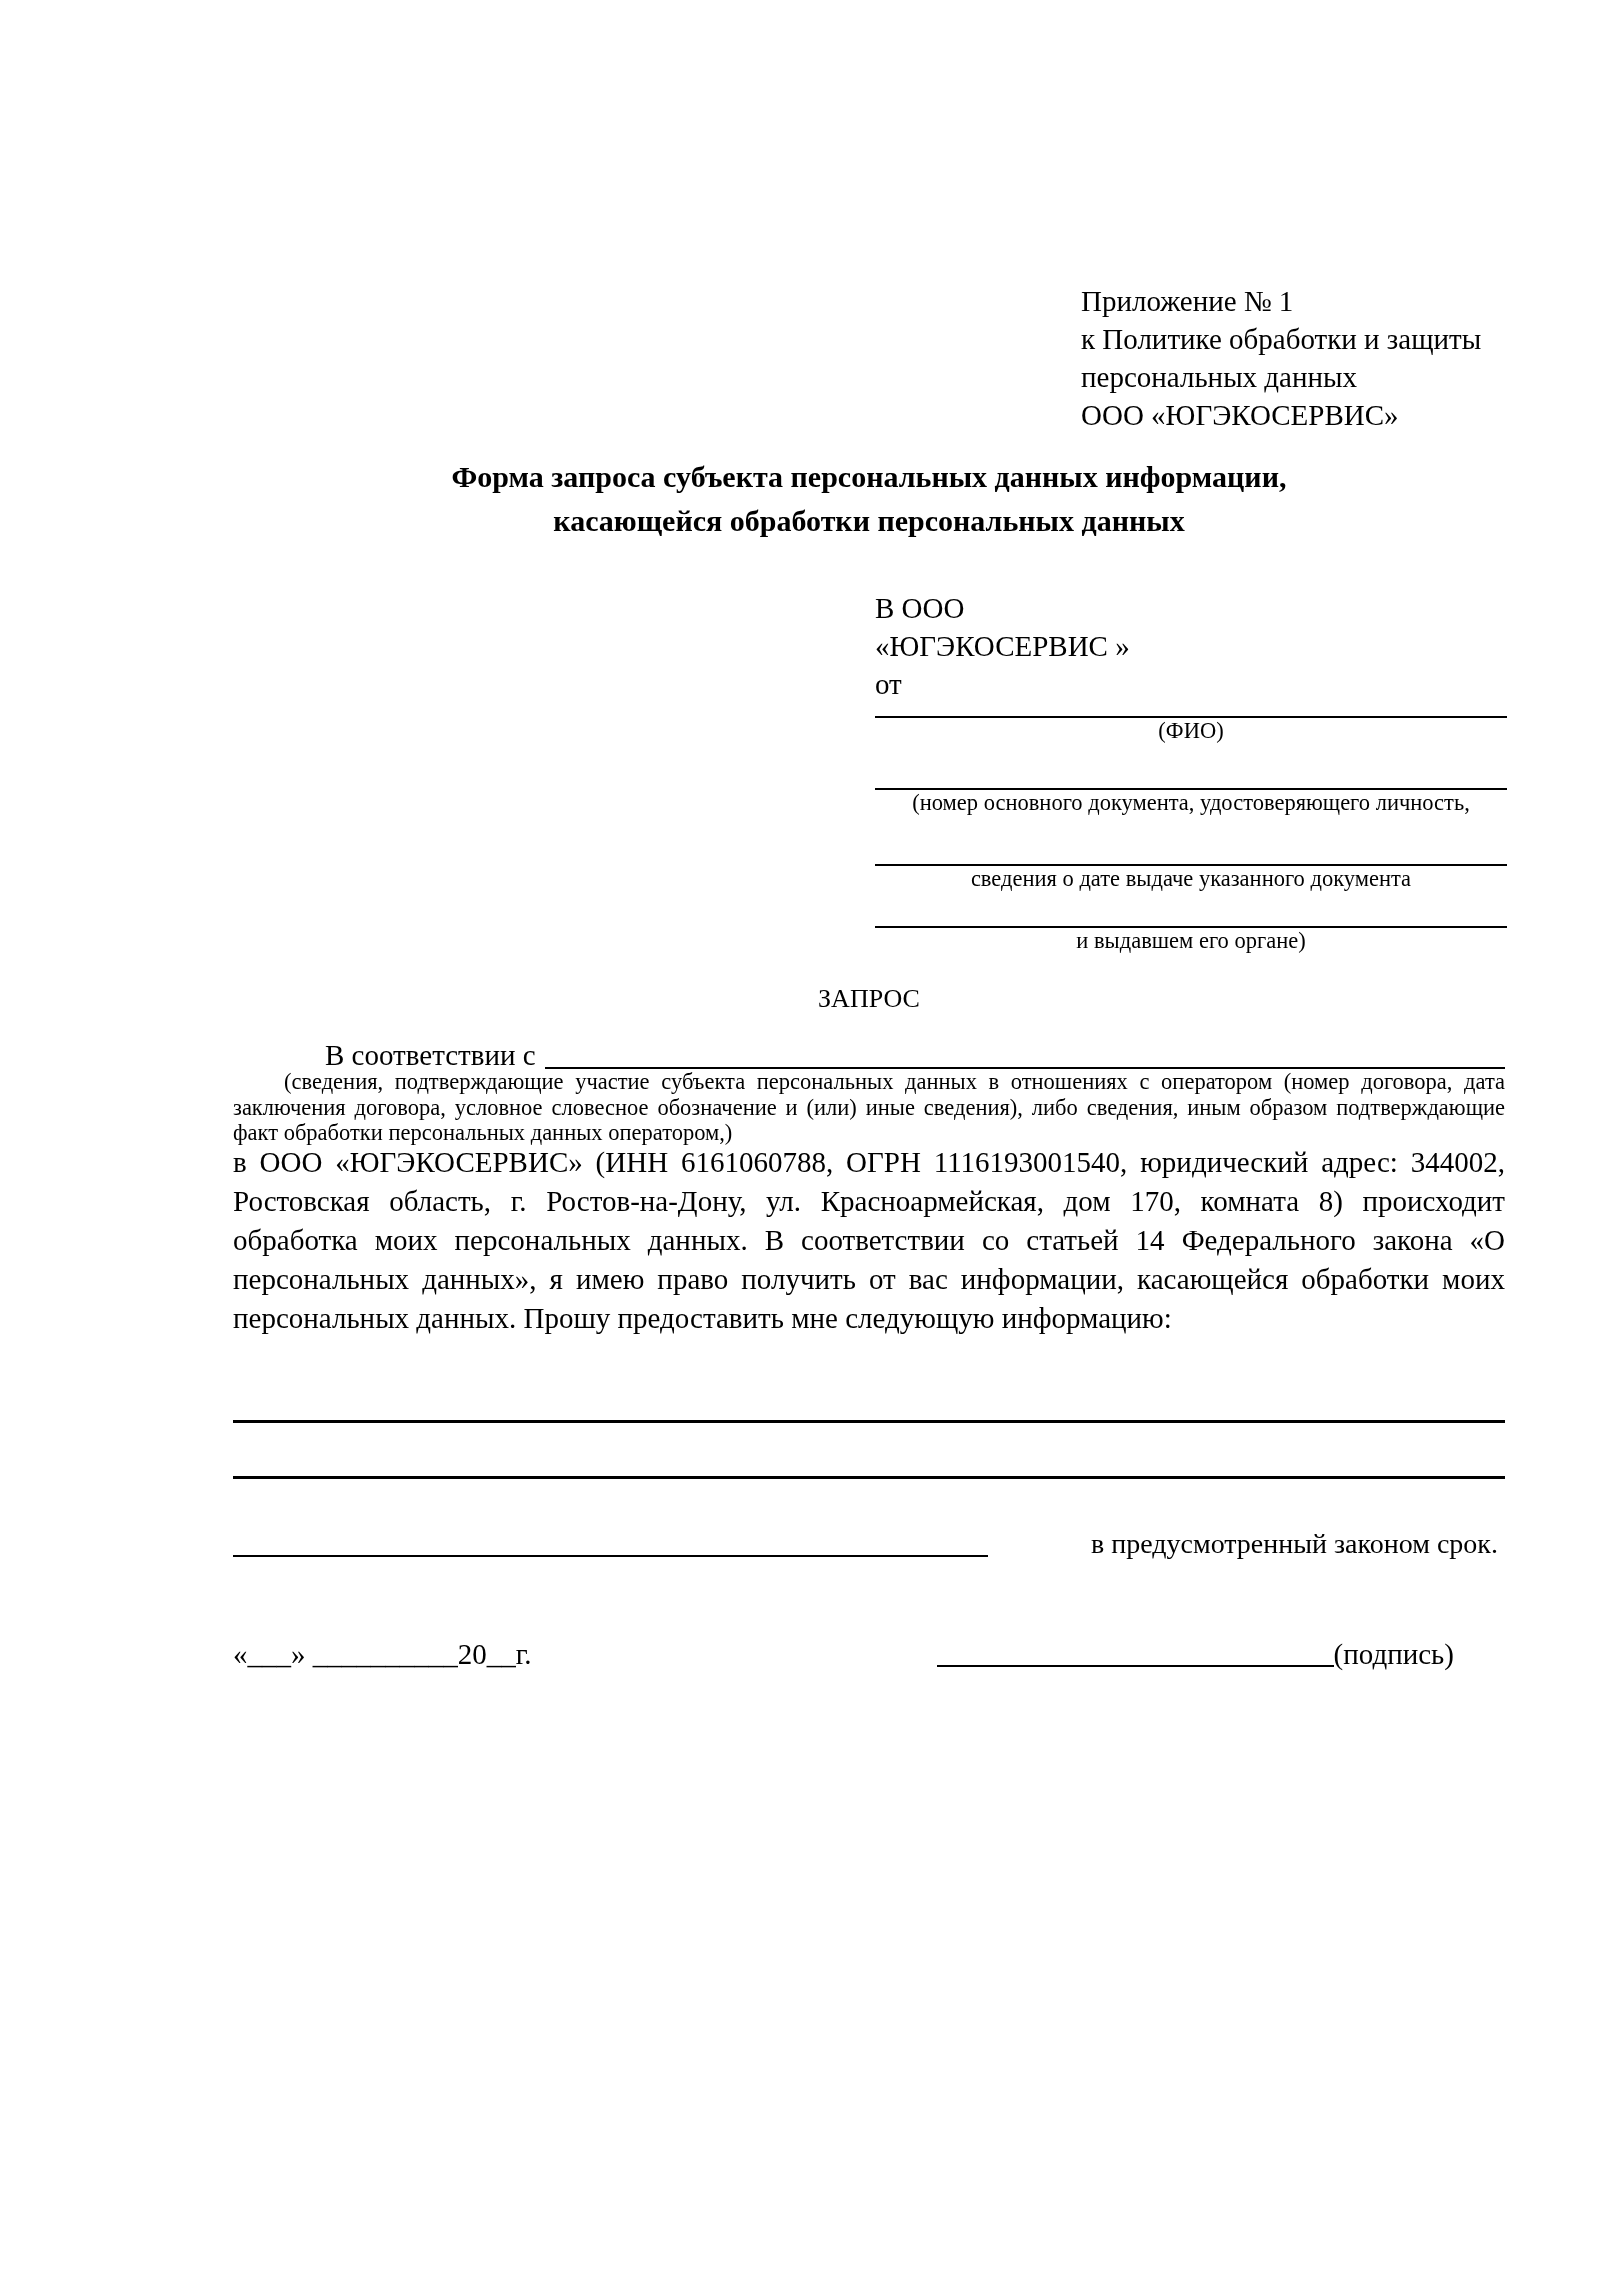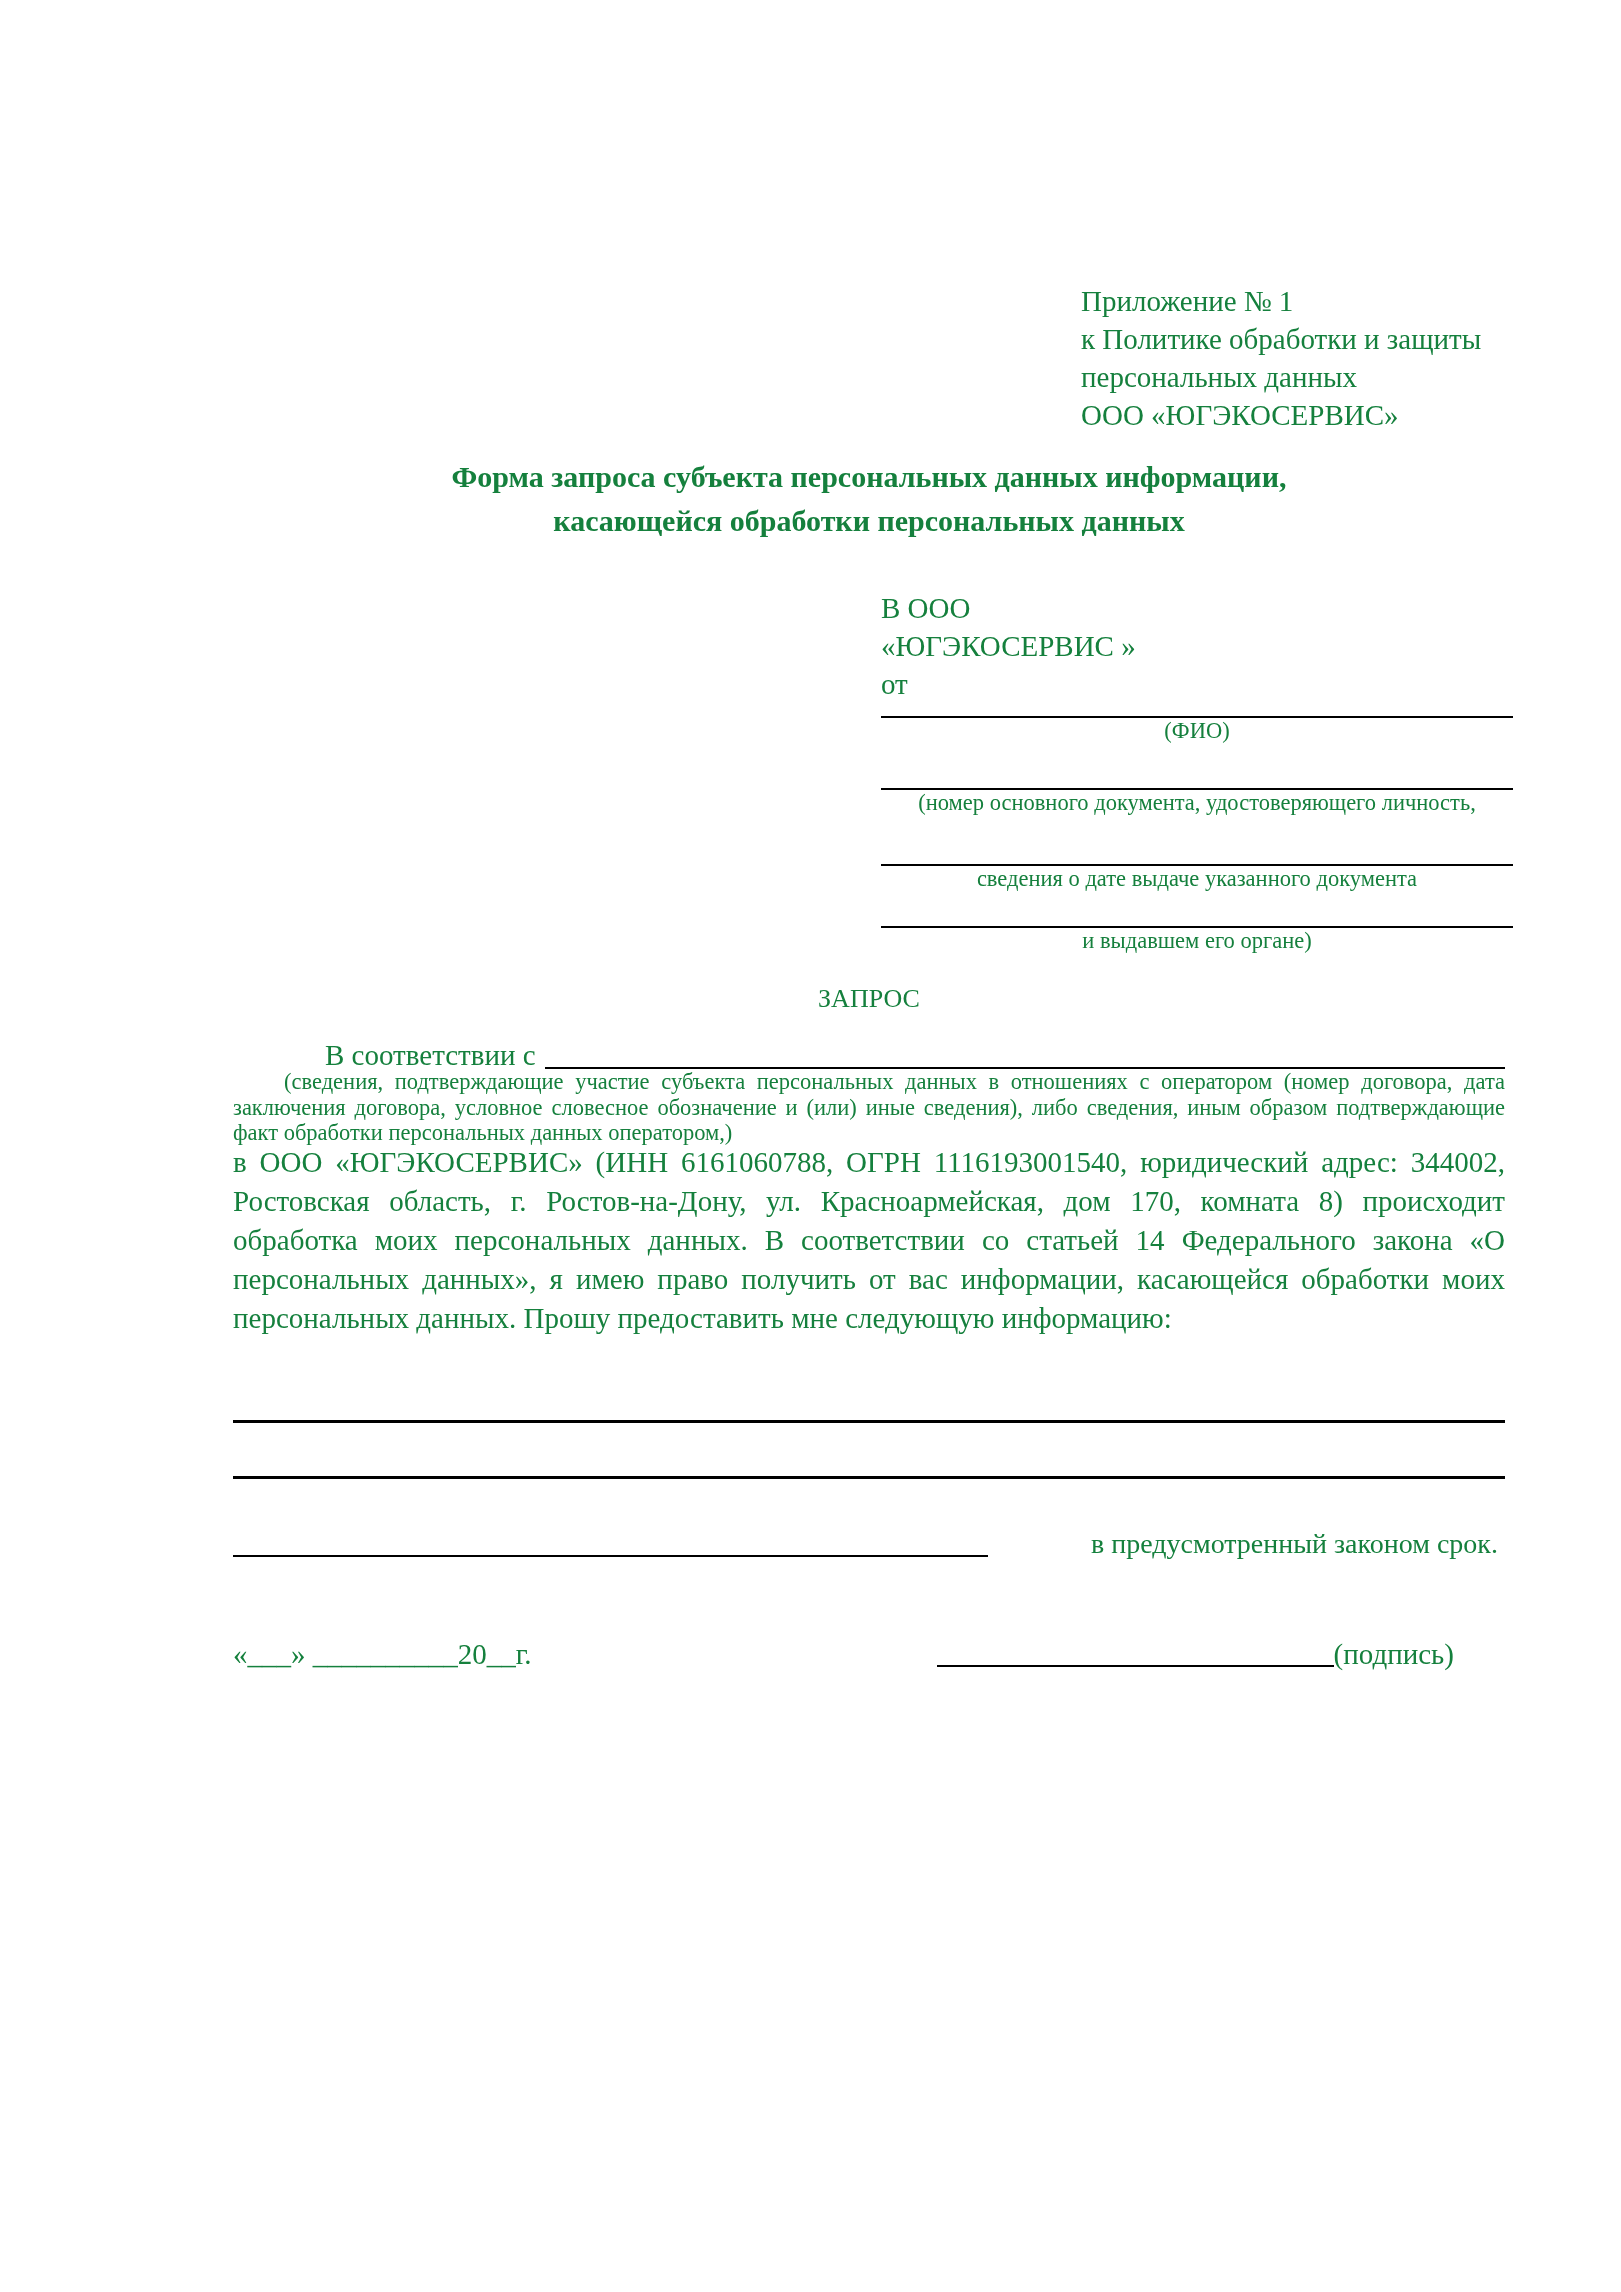--- a/index.html
+++ b/index.html
@@ -2,38 +2,38 @@
 <html><head>
 <meta charset="utf-8">
 <style>
   html, body { margin: 0; padding: 0; background: #888; }
   .page {
     position: relative;
     width: 1621px;
     height: 2293px;
     margin: 0 auto;
     background: #ffffff;
-    color: #15803d;
+    color: #000000;
     font-family: "Liberation Serif", "DejaVu Serif", serif;
     overflow: hidden;
   }
   .abs { position: absolute; }
 
   
   .annex { left: 1081px; top: 282px; font-size: 29px; line-height: 38px; }
 
   
   .doc-title {
     left: 233px; top: 455px; width: 1272px;
     text-align: center; font-weight: bold;
     font-size: 30px; line-height: 44px;
   }
 
   
-  .addressee { left: 875px; top: 589px; width: 632px; font-size: 29px; line-height: 38px; margin-left: 6px; }
+  .addressee { left: 875px; top: 589px; width: 632px; font-size: 29px; line-height: 38px; }
   .blank-underline { border-bottom: 2.9px solid #000; }
   .addressee .blank-1 { height: 12.7px; }
   .addressee .blank-2 { height: 0; margin-top: 45px; border-bottom: 2.9px solid #000; }
   .addressee .blank-3 { height: 0; margin-top: 48px; border-bottom: 2.9px solid #000; }
   .addressee .blank-4 { height: 0; margin-top: 35px; border-bottom: 2.9px solid #000; }
   .small-caption { font-size: 22.5px; line-height: 25.5px; text-align: center; }
 
   
   .request-heading { left: 233px; top: 980px; width: 1272px; text-align: center; font-size: 26px; line-height: 38px; }
 

